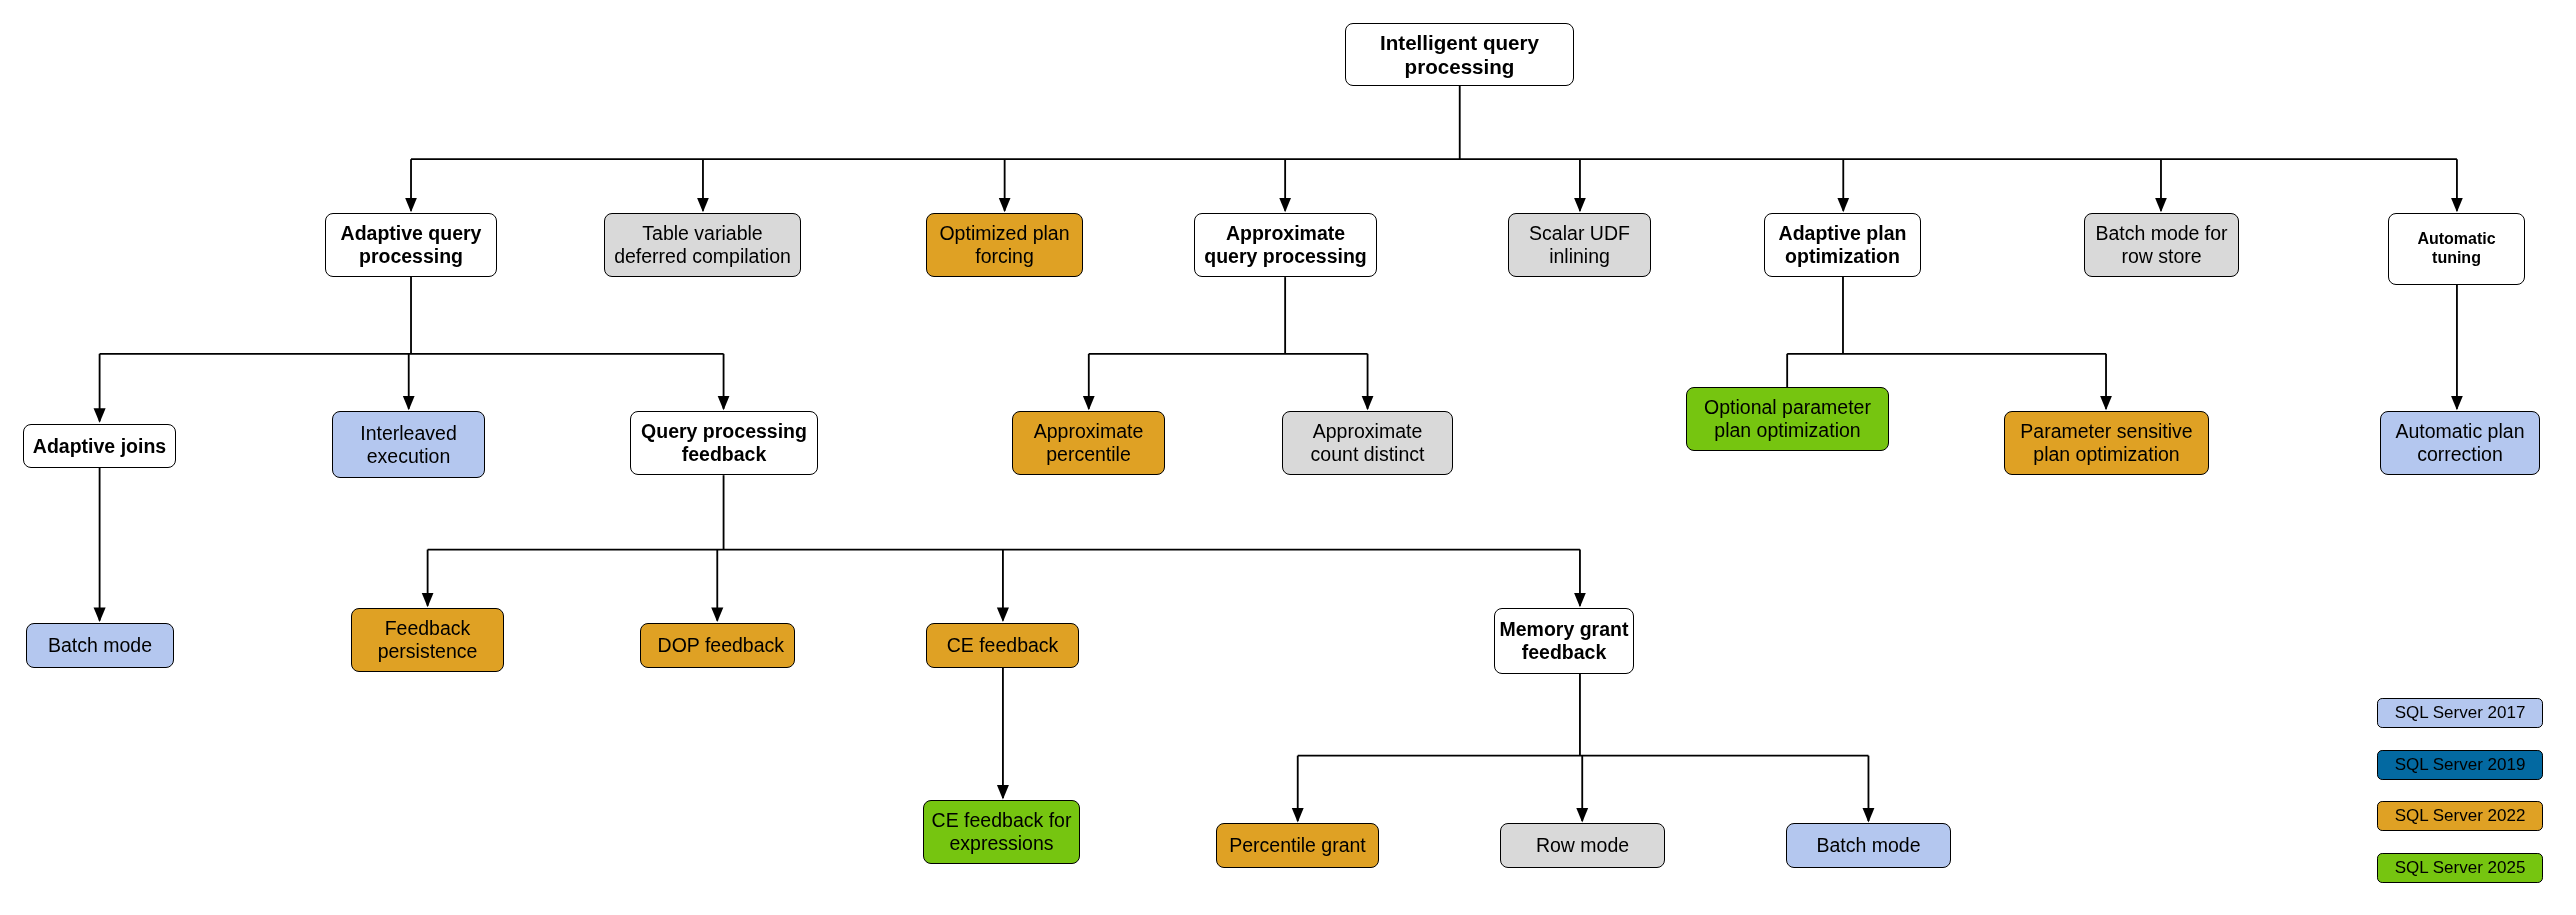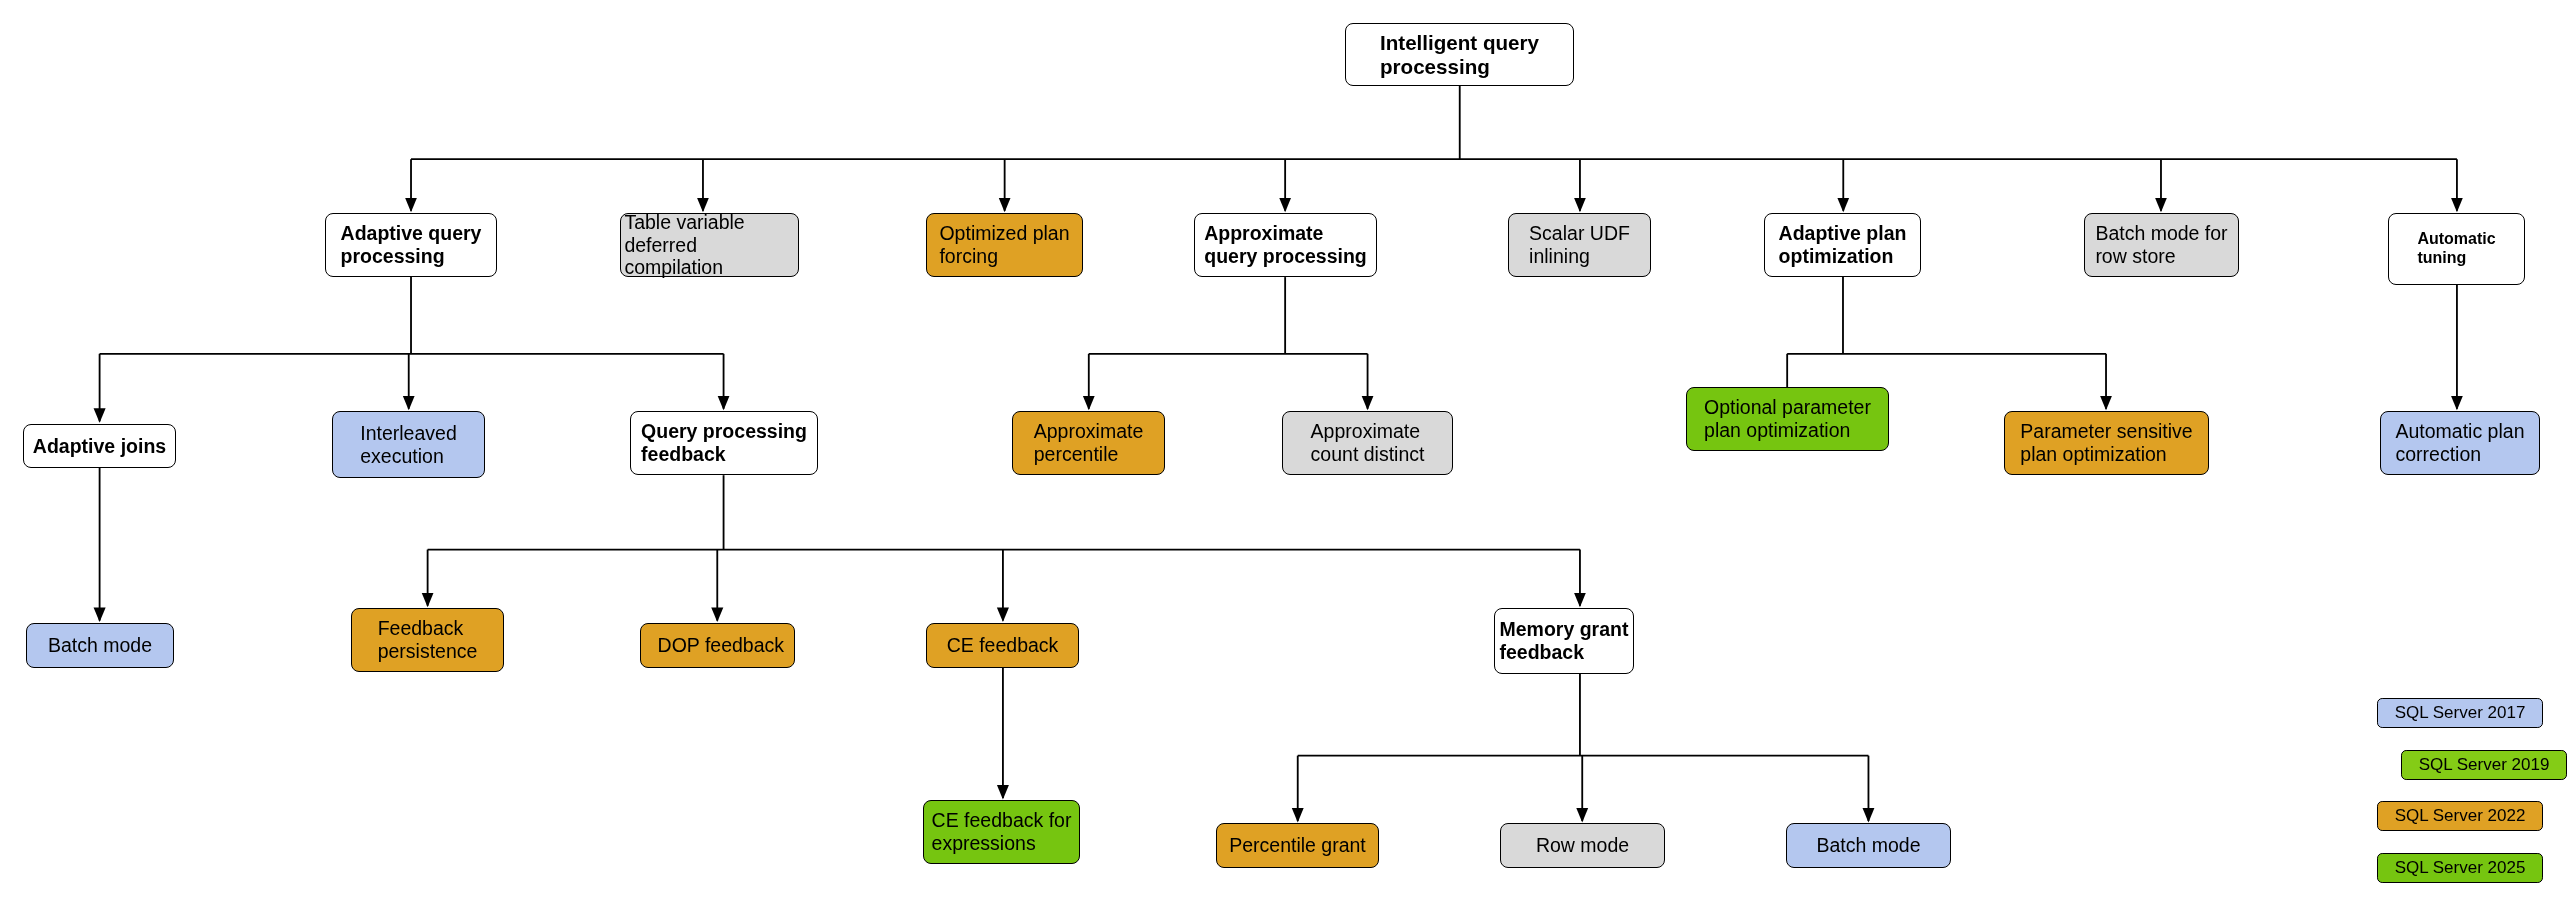--- a/index.html
+++ b/index.html
@@ -24,20 +24,21 @@
     pointer-events: none;
   }
   .node {
     position: absolute;
     box-sizing: border-box;
     border: 1.7px solid #000000;
     border-radius: 8px;
     display: flex;
     align-items: center;
     justify-content: center;
+    text-align: center;
     color: #000000;
     line-height: 1.16;
     padding: 1.1px 3.4px;
     white-space: pre-line;
     background: #ffffff;
   }
   .node.root   { background: #ffffff; font-weight: bold; }
   .node.white  { background: #ffffff; font-weight: bold; }
   .node.gray   { background: #d9d9d9; font-weight: normal; }
   .node.orange { background: #dfa124; font-weight: normal; }
@@ -53,21 +54,21 @@
     border: 1.1px solid #000000;
     border-radius: 5.2px;
     display: flex;
     align-items: center;
     justify-content: center;
     font-size: 17px;
     color: #000000;
     white-space: nowrap;
   }
   .legend-item.blue   { background: #b4c7ef; }
-  .legend-item.gray   { background: #84cc16; margin-left: 24px; }
+  .legend-item.gray   { background: #0369a1; }
   .legend-item.orange { background: #dfa124; }
   .legend-item.green  { background: #76c510; }
 </style>
 </head>
 <body>
 
 <div id="stage">
 
   <svg id="edges" viewBox="0 0 4500 1600" xmlns="http://www.w3.org/2000/svg">
     <defs>
@@ -114,21 +115,21 @@
         <line x1="2764" y1="1320" x2="2764" y2="1434" marker-end="url(#arrow)"></line>
         <line x1="3264" y1="1320" x2="3264" y2="1434" marker-end="url(#arrow)"></line>
       </g>
   </svg>
 
   <div id="node-layer">
       <div class="node root" style="left: 1345px; top: 23px; width: 229px; height: 63px; font-size: 20.6px;">Intelligent query
 processing</div>
       <div class="node white" style="left: 325px; top: 213px; width: 172px; height: 64px; font-size: 19.5px;">Adaptive query
 processing</div>
-      <div class="node gray" style="left: 620px; top: 213px; width: 179px; height: 64px; font-size: 19.5px;">Table variable
+      <div class="node gray" style="left: 604px; top: 213px; width: 197px; height: 64px; font-size: 19.5px;">Table variable
 deferred compilation</div>
       <div class="node orange" style="left: 926px; top: 213px; width: 157px; height: 64px; font-size: 19.5px;">Optimized plan
 forcing</div>
       <div class="node white" style="left: 1194px; top: 213px; width: 183px; height: 64px; font-size: 19.5px;">Approximate
 query processing</div>
       <div class="node gray" style="left: 1508px; top: 213px; width: 143px; height: 64px; font-size: 19.5px;">Scalar UDF
 inlining</div>
       <div class="node white" style="left: 1764px; top: 213px; width: 157px; height: 64px; font-size: 19.5px;">Adaptive plan
 optimization</div>
       <div class="node gray" style="left: 2084px; top: 213px; width: 155px; height: 64px; font-size: 19.5px;">Batch mode for

